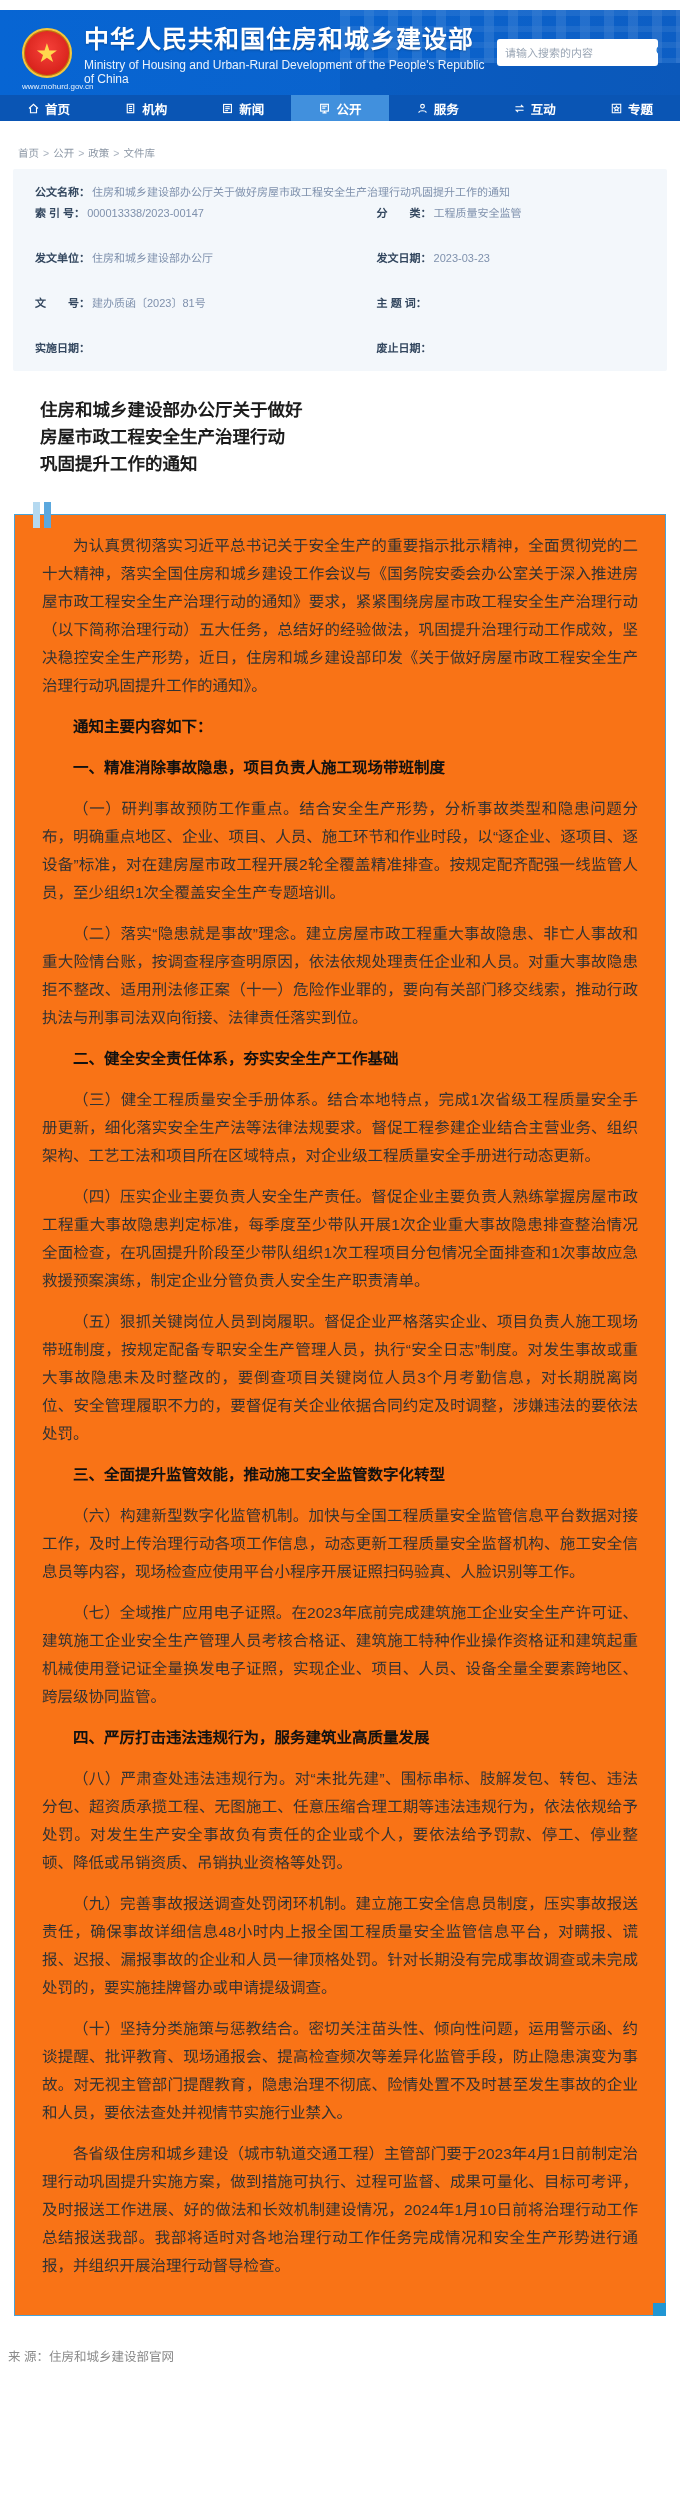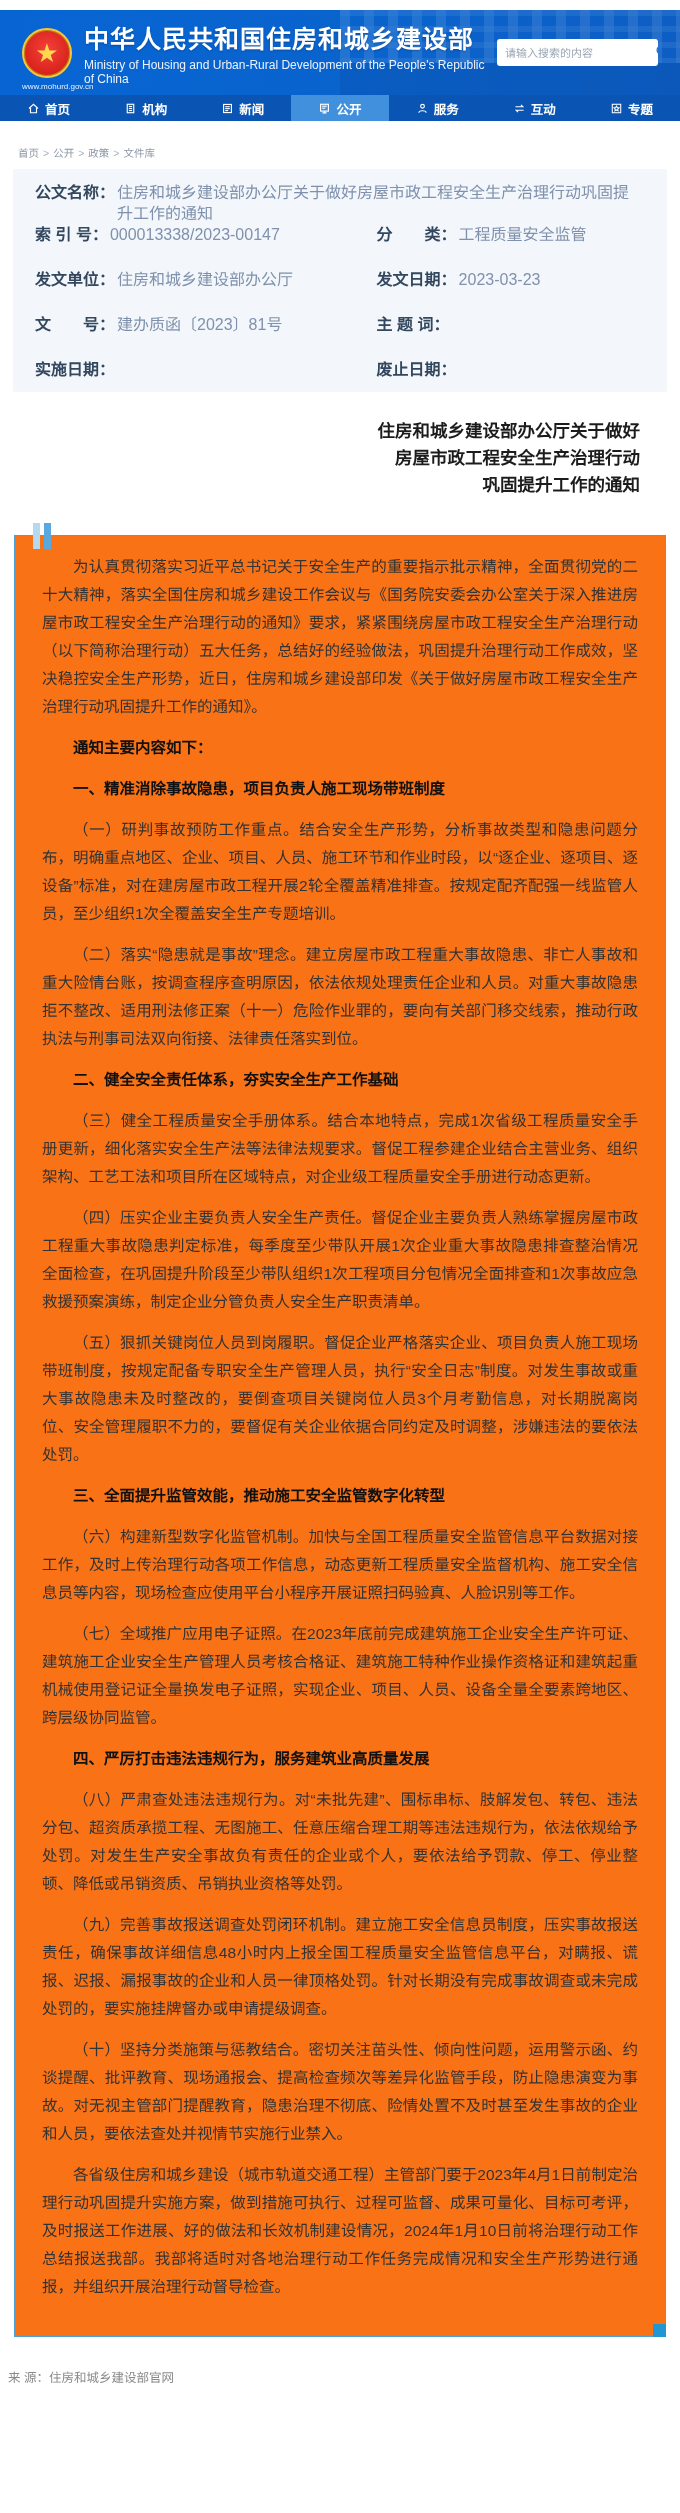--- a/index.html
+++ b/index.html
@@ -59,33 +59,33 @@
   .nav-ico svg { display:block; }
 
   
   .breadcrumb { padding:24px 18px 7px; font-size:10.5px; color:#8d98a6; }
   .bc-item { cursor:pointer; }
   .bc-sep { margin:0 4px; color:#aab3bf; }
 
   
   .meta-panel {
     margin:2px 13px 0; background:#f3f7fb; border-radius:2px;
-    padding:13px 22px 12px; font-size:16px;
+    padding:13px 22px 12px; font-size:11px;
   }
   .meta-row { line-height:21px; display:flex; }
   .meta-grid { display:flex; }
   .meta-col { display:flex; flex-direction:column;gap:24px; }
   .meta-col.left { width:56%; }
   .meta-col.right { width:44%; }
   .meta-lbl { color:#33475f; font-weight:bold; white-space:pre; }
   .meta-val { color:#7f91ad; margin-left:2px; }
 
   
   .doc-title {
-    margin:26px 40px 0; text-align:right;
+    margin:26px 40px 0; text-align:left;
     font-size:17.5px; font-weight:bold; color:#1c1c1c; line-height:27px;
   }
 
   
   .content-box {
     position:relative; margin:36px 14px 0;
     border:1px solid #49a3d7; background:#f97316;
     padding:4px 27px 22px;
   }
   .quote-deco { position:absolute; top:-13px; left:18px; height:26px; display:flex; gap:4px; }

